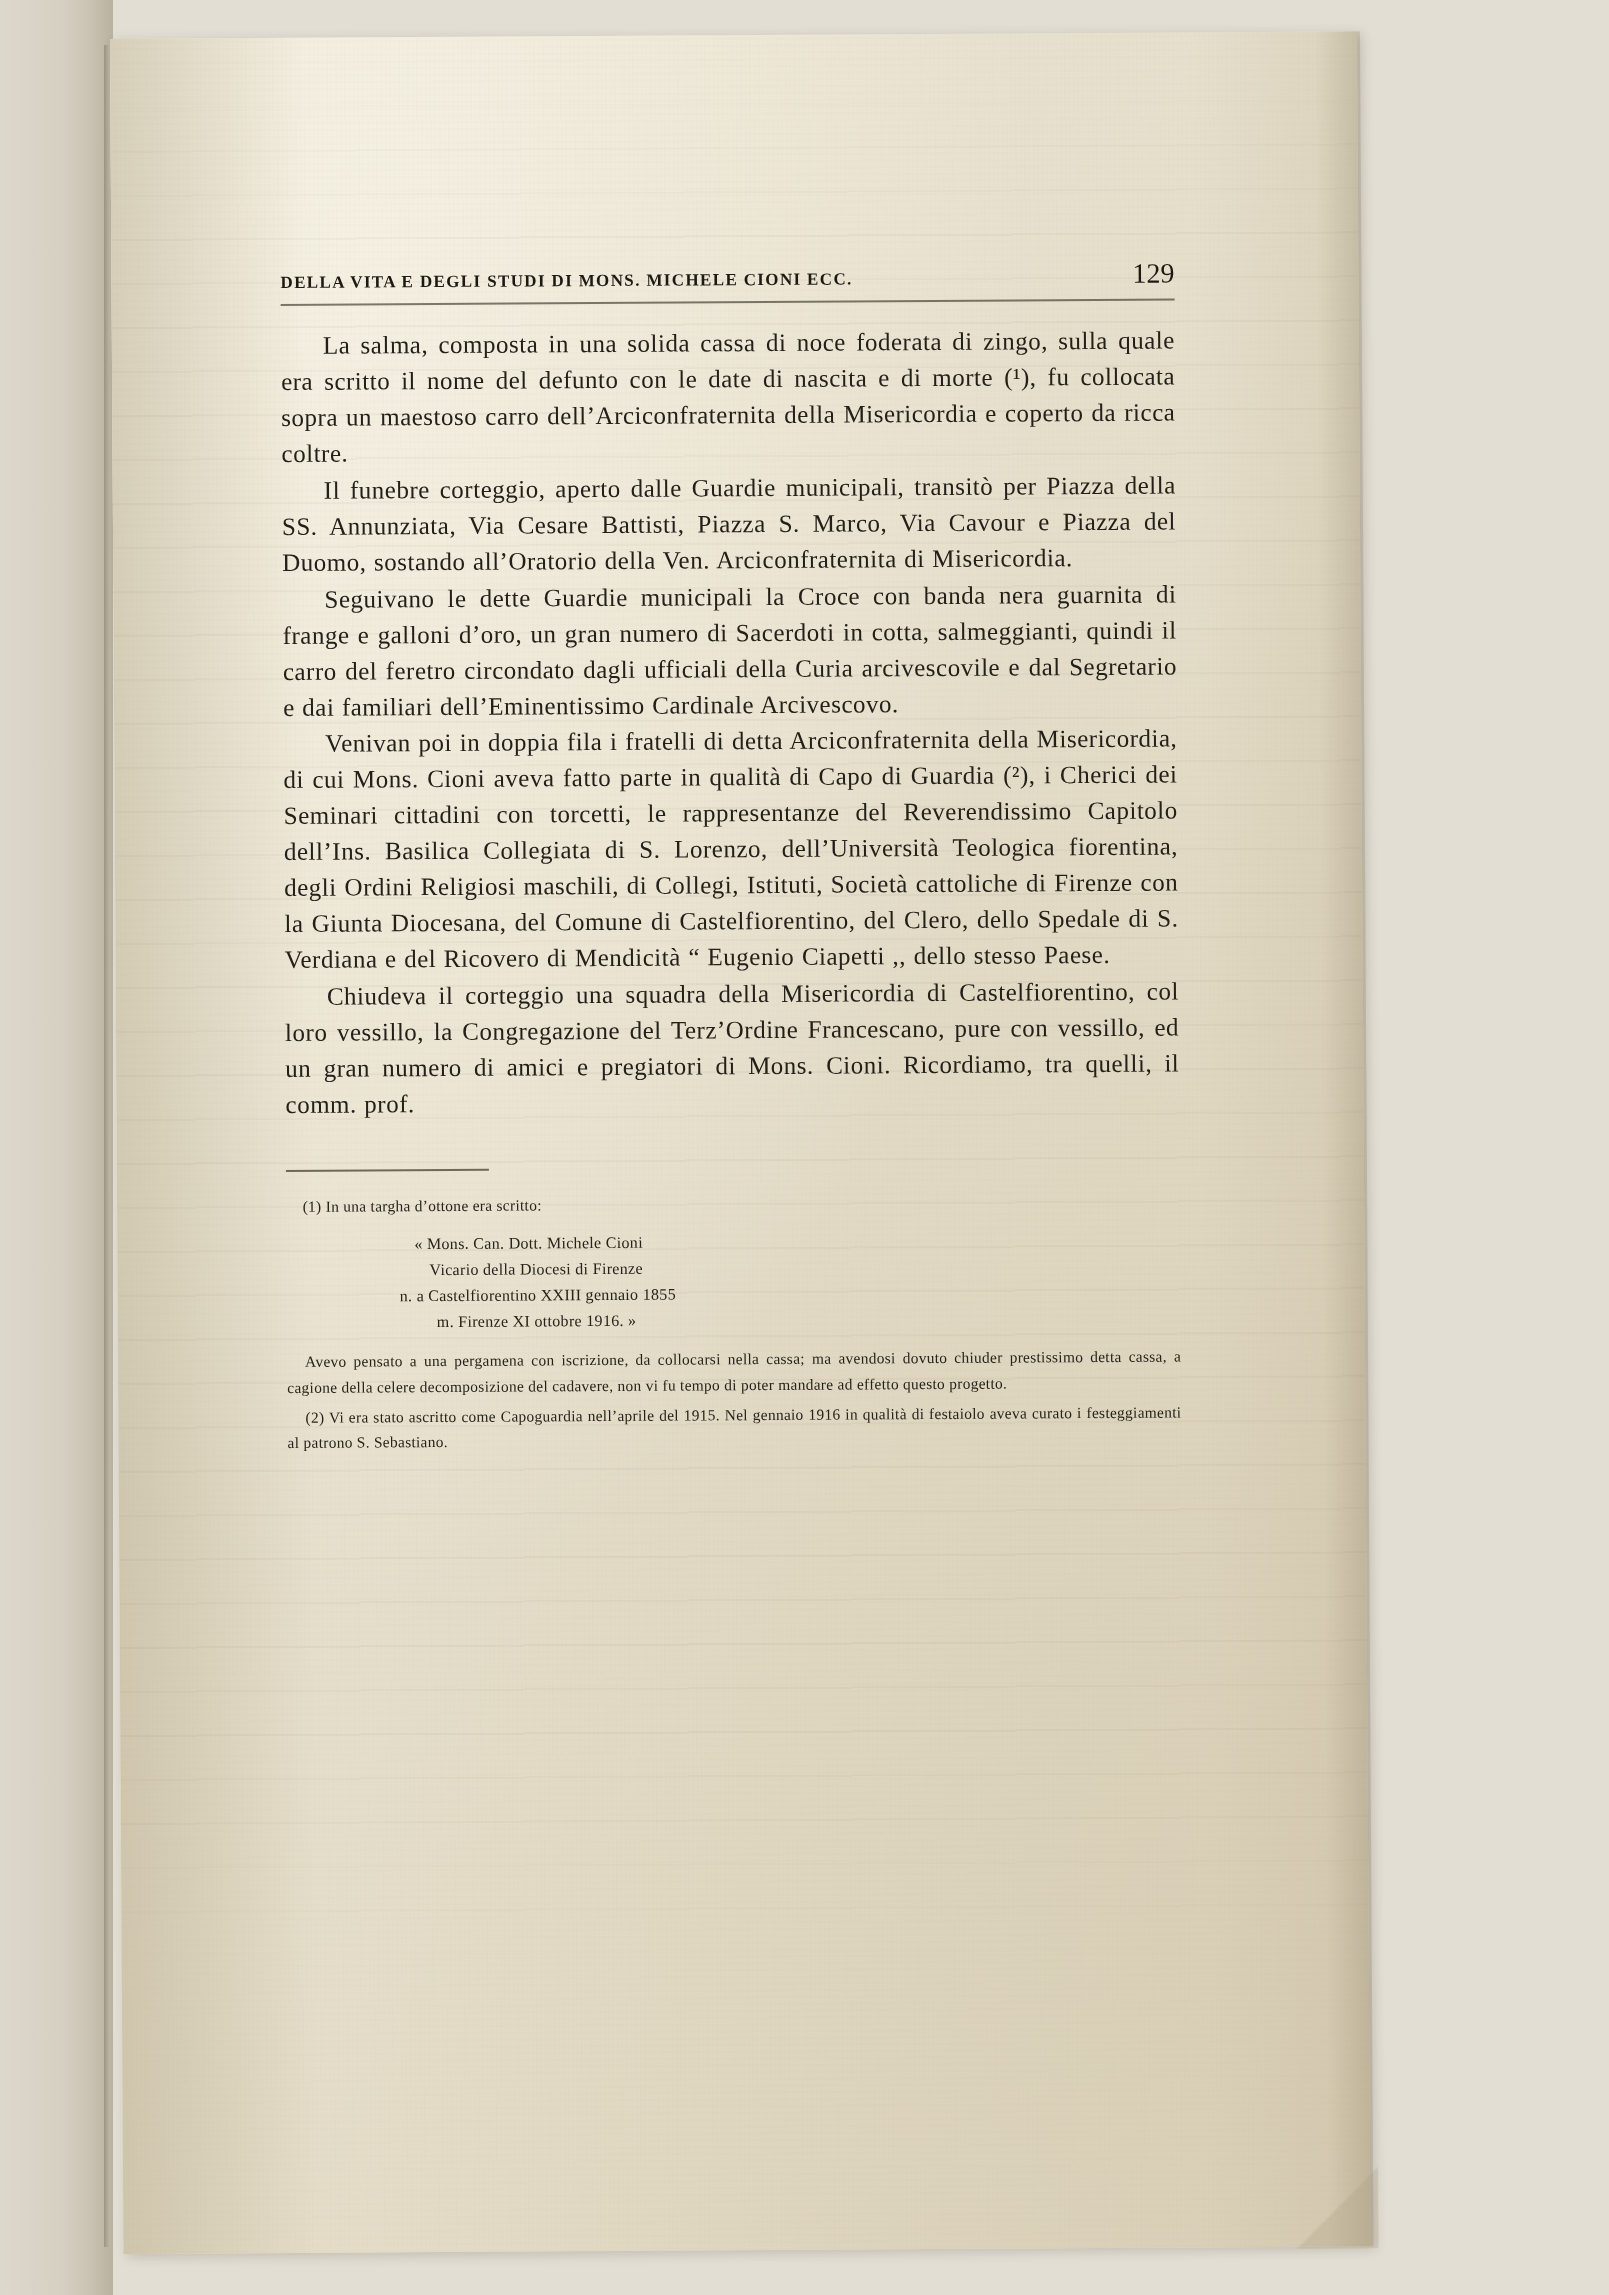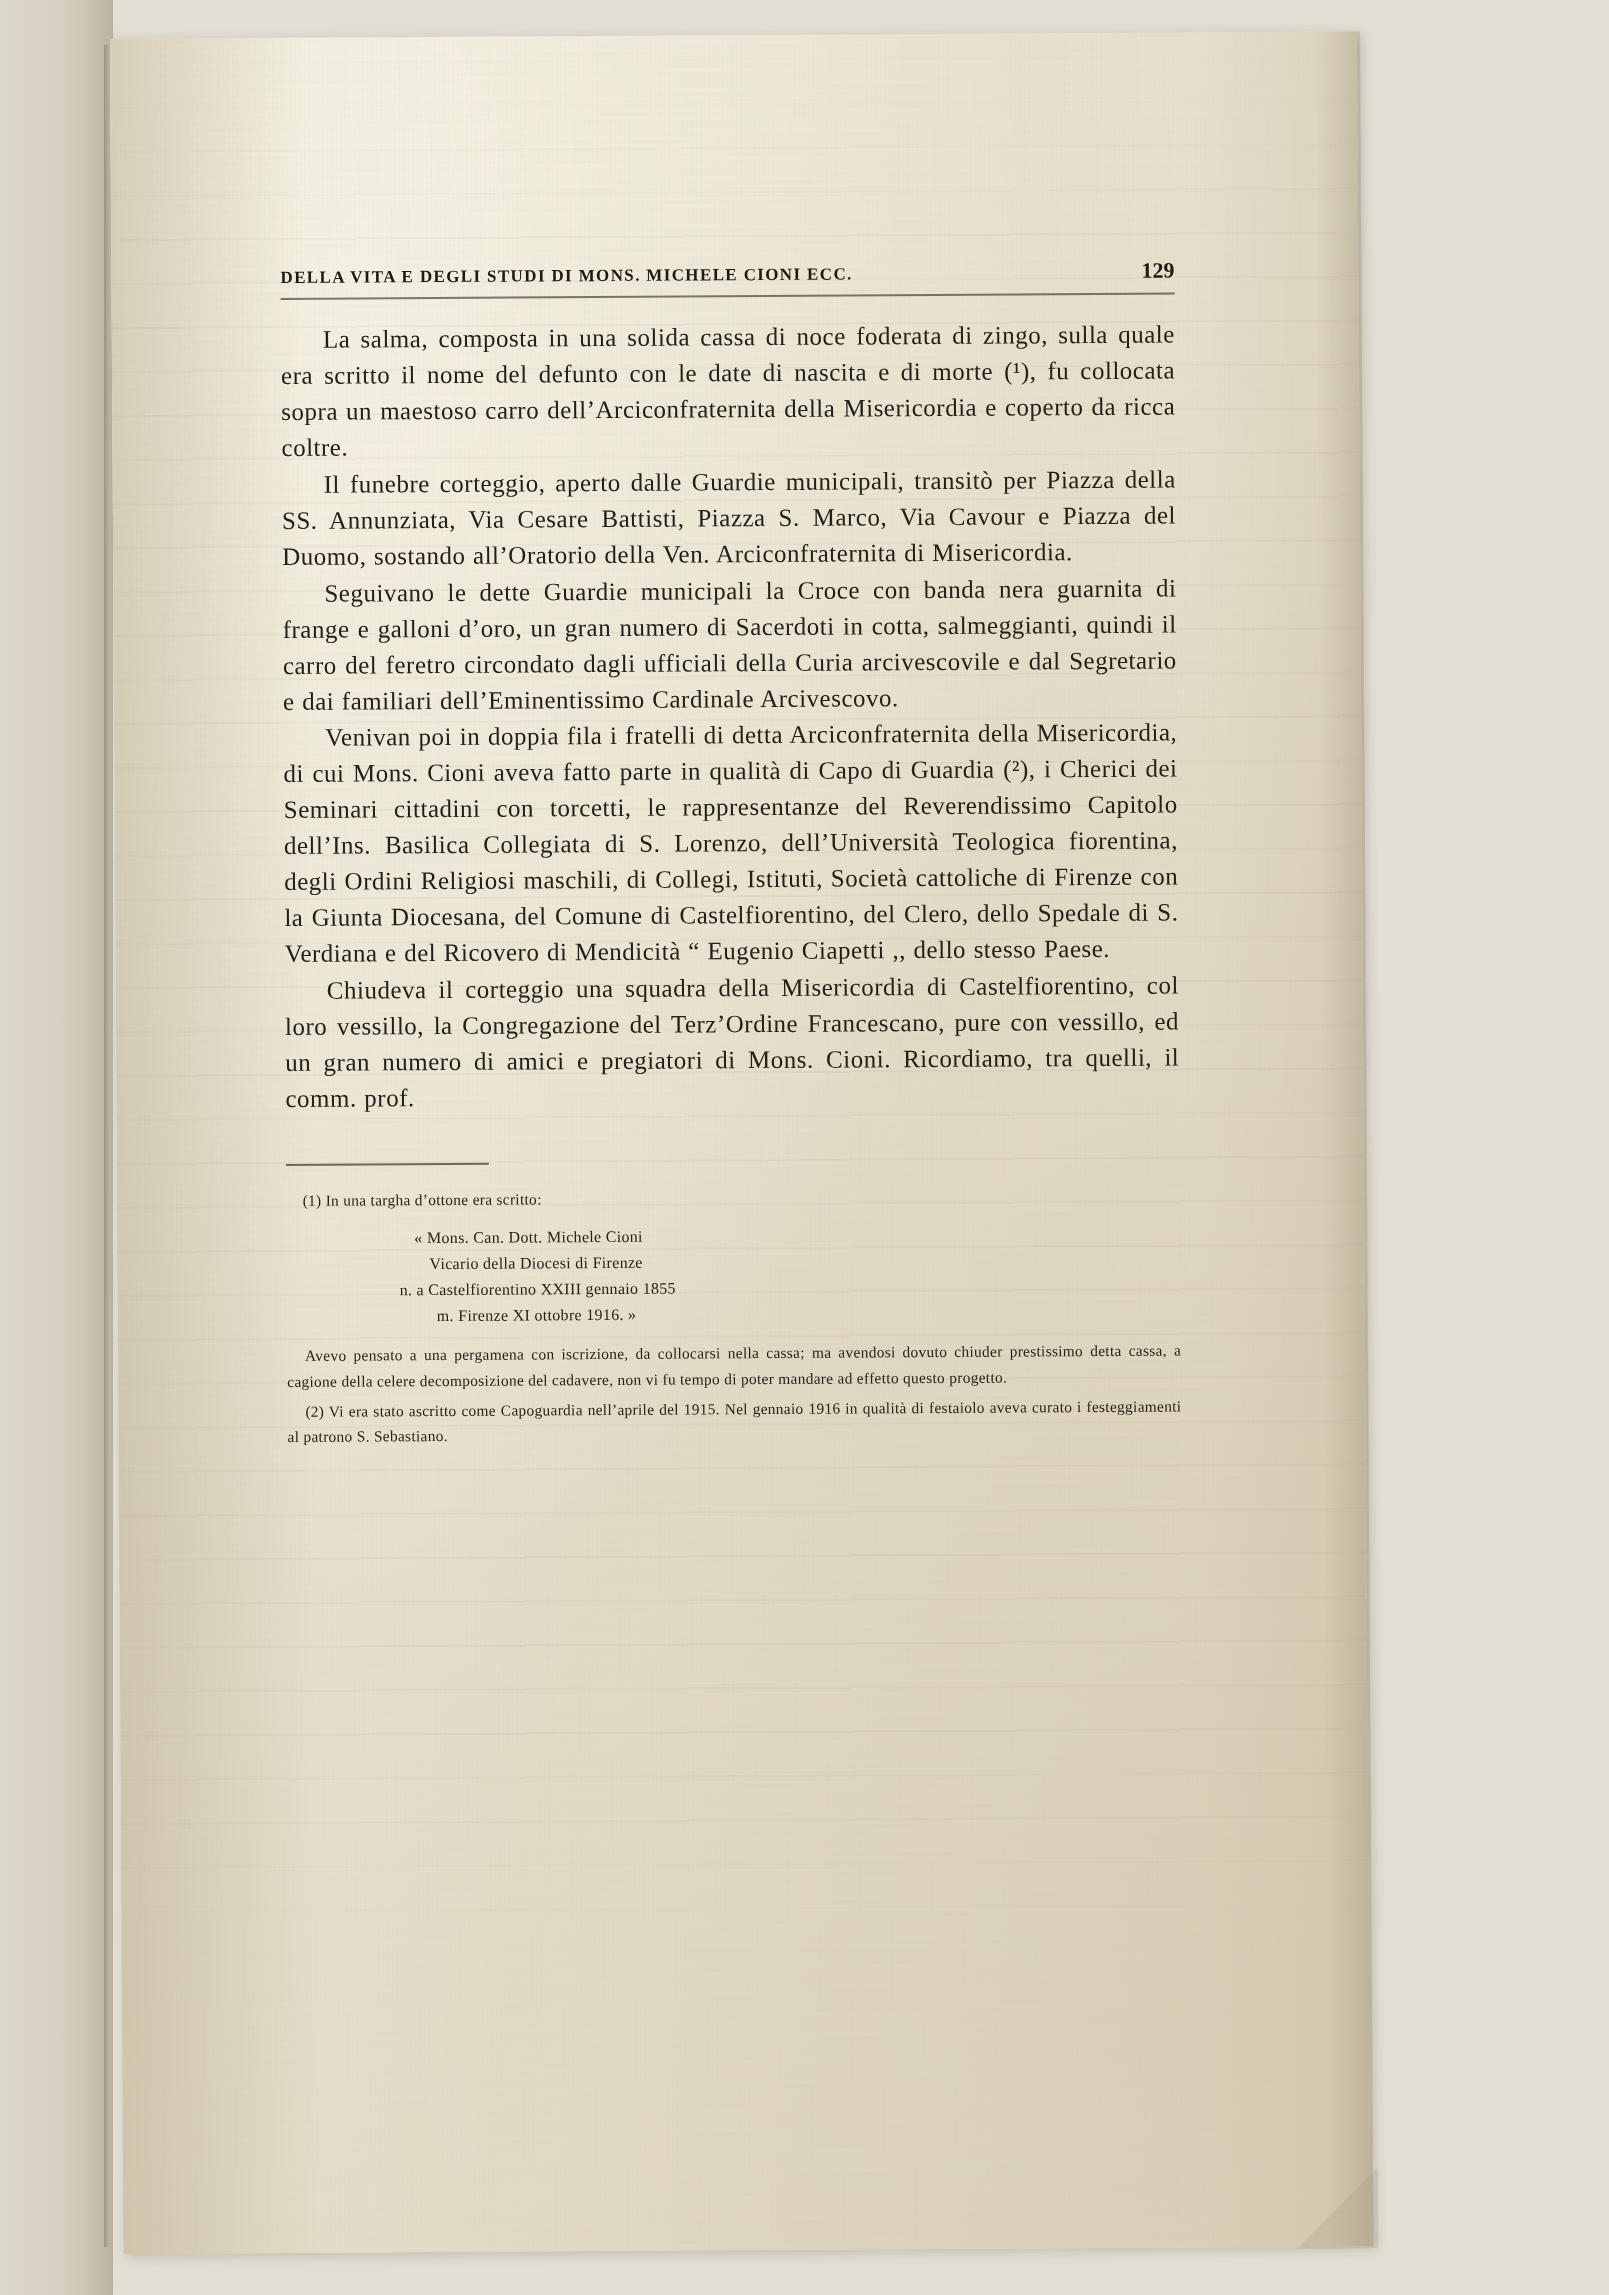--- a/index.html
+++ b/index.html
@@ -109,22 +109,22 @@
     font-weight: 700;
     color: #1d1a14;
     padding-bottom: 7.5px;
   }
   .running-head .rh-title {
     text-transform: uppercase;
     letter-spacing: 0.08em;
     font-size: 17px;
   }
   .running-head .rh-page {
-    font-size: 22px;
-    font-weight: 700;
+    font-size: 28px;
+    font-weight: 400;
     letter-spacing: 0;
     padding-left: 22.5px;
     text-align: center;
   }
   .head-rule {
     height: 1.5px;
     background: #3a352a;
     opacity: 0.65;
     margin-top: 1.5px;
     margin-bottom: 22.5px;

